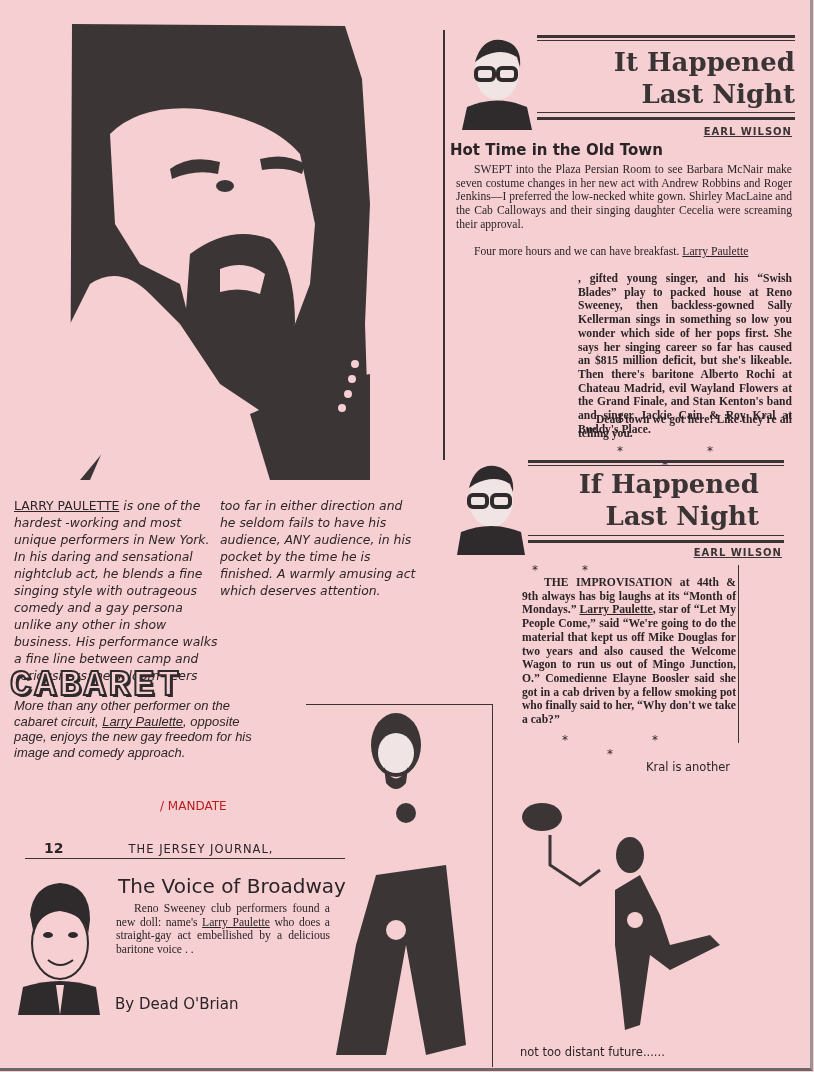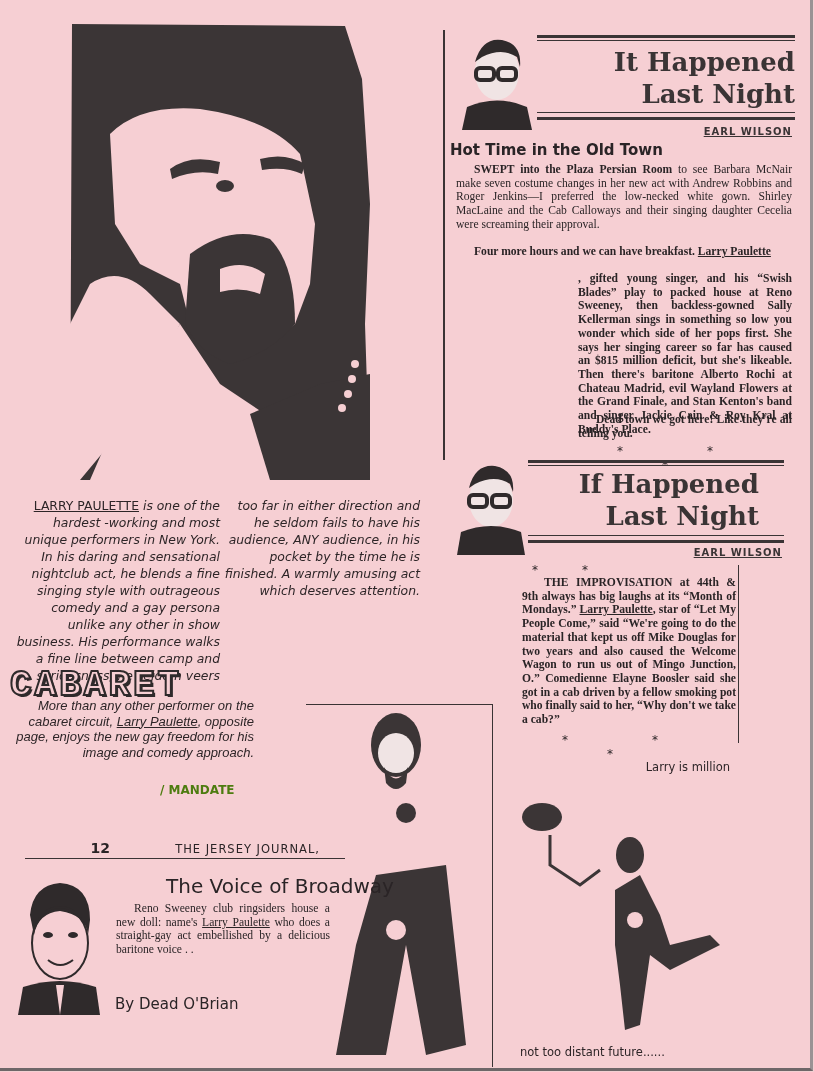--- a/index.html
+++ b/index.html
@@ -1,39 +1,39 @@
 <!DOCTYPE html>
 <html><head>
 <meta charset="utf-8">
 <style>
   html,body{margin:0;padding:0;}
   body{width:814px;height:1072px;background:#f5cfd2;position:relative;overflow:hidden;font-family:"DejaVu Serif",serif;color:#2a2426;}
   .page{position:absolute;left:0;top:0;width:810px;height:1068px;background:#f6cfd3;border-right:3px solid #9a9294;border-bottom:3px solid #6e6668;}
-  .abs{position:absolute;text-align:right;}
+  .abs{position:absolute;}
   
   .portrait{left:70px;top:24px;width:305px;height:456px;overflow:hidden;background:#f6cfd3;}
   .portrait svg{width:100%;height:100%;display:block;}
   .bio{font-family:"DejaVu Sans",sans-serif;font-style:italic;font-size:12.4px;line-height:17px;color:#2d2527;}
   .bio .caps{font-style:normal;text-decoration:underline;}
   .col-rule{border-left:2px solid #3a3334;}
   .ew-head{font-family:"DejaVu Serif",serif;font-weight:bold;font-size:26px;line-height:32px;text-align:right;color:#3a3435;}
   .rule2{border-top:3px solid #3a3435;}
   .rule1{border-top:1px solid #3a3435;}
   .byline{font-family:"DejaVu Sans",sans-serif;font-weight:bold;font-size:10px;letter-spacing:1px;color:#3a3435;text-decoration:underline;}
   .subhead{font-family:"DejaVu Sans",sans-serif;font-weight:bold;font-size:15px;color:#2a2426;}
   .news{font-family:"Liberation Serif",serif;font-size:11.6px;line-height:13.7px;text-align:justify;color:#2a2426;}
-  .news b{font-weight:bold;}
+  .news b{font-weight:normal;}
   .news .ul{text-decoration:underline;}
   .stars{font-family:"DejaVu Sans",sans-serif;font-size:12px;letter-spacing:40px;text-align:center;color:#2a2426;}
   .headshot{background:#2f2a2b;overflow:hidden;}
   .cabaret{font-family:Liberation Mono, monospace;font-weight:bold;font-size:36px;letter-spacing:3px;color:#f6cfd3;-webkit-text-stroke:2px #2f2a2b;text-shadow:2px 2px 0 #2f2a2b;}
   .cab-body{font-family:"Liberation Sans",sans-serif;font-style:italic;font-size:13px;line-height:15.5px;color:#2d2527;}
   .cab-body .ul{text-decoration:underline;}
   .sans{font-family:"DejaVu Sans",sans-serif;}
-  .vob-title{font-family:"DejaVu Sans",sans-serif;font-size:20px;color:#2a2426;margin-left:48px;}
+  .vob-title{font-family:"DejaVu Sans",sans-serif;font-size:20px;color:#2a2426;}
   .vob-body{font-family:"Liberation Serif",serif;font-size:11.6px;line-height:13.6px;color:#2a2426;}
   .vob-body .ul{text-decoration:underline;}
   .future{font-family:"DejaVu Sans",sans-serif;font-size:11.5px;color:#2d2527;}
 </style>
 </head>
 <body>
 
 <div class="page">
 
   <div class="abs portrait">
@@ -104,36 +104,36 @@
   </div>
   <div class="abs rule1" style="left:528px;top:535px;width:256px;"></div>
   <div class="abs rule2" style="left:528px;top:540px;width:256px;"></div>
   <div class="abs byline" style="left:630px;top:547px;width:152px;text-align:right;">EARL WILSON</div>
 
   <div class="abs stars" style="left:520px;top:563px;width:100px;letter-spacing:20px;">* *</div>
   <div class="abs news" style="left:522px;top:576px;width:214px;font-weight:bold;text-indent:22px;"><span>THE IMPROVISATION</span><span> at 44th &amp; 9th always has big laughs at its “Month of Mondays.” </span><span class="ul">Larry Paulette</span><span>, star of “Let My People Come,” said “We're going to do the material that kept us off Mike Douglas for two years and also caused the Welcome Wagon to run us out of Mingo Junction, O.” Comedienne Elayne Boosler said she got in a cab driven by a fellow smoking pot who finally said to her, “Why don't we take a cab?”</span></div>
   <div class="abs stars" style="left:530px;top:733px;width:200px;">* * *</div>
   <div class="abs" style="left:738px;top:565px;height:178px;border-left:1px solid #3a3334;"></div>
 
-  <div class="abs future" style="left:520px;top:760px;width:210px;text-align:right;">Larry  is  million</div>
+  <div class="abs future" style="left:520px;top:760px;width:210px;text-align:right;">Kral  is  another</div>
   <div class="abs future" style="left:520px;top:1045px;">not too distant future......</div>
 
   <div class="abs" style="left:520px;top:795px;width:210px;height:240px;">
     <svg viewBox="0 0 210 240" width="210" height="240">
       <ellipse cx="22" cy="22" rx="20" ry="14" fill="#3b3536"></ellipse>
       <path d="M30 40 L30 70 L60 90 L80 75" stroke="#3b3536" stroke-width="3" fill="none"></path>
       <ellipse cx="110" cy="60" rx="14" ry="18" fill="#3b3536"></ellipse>
       <path d="M95 95 L120 80 L140 120 L150 150 L190 140 L200 150 L150 175 L130 160 L120 230 L105 235 L100 190 L95 150 Z" fill="#3b3536"></path>
       <circle cx="115" cy="125" r="8" fill="#f6cfd3"></circle>
     </svg>
   </div>
 
   <div class="abs cabaret" style="left:10px;top:665px;">CABARET</div>
   <div class="abs cab-body" style="left:14px;top:698px;width:240px;"><span>More than any other performer on the cabaret circuit, </span><span class="ul">Larry Paulette</span><span>, opposite page, enjoys the new gay freedom for his image and comedy approach.</span></div>
-  <div class="abs sans" style="left:160px;top:783px;font-size:12px;color:#4d7c0f;font-weight:bold;">/ MANDATE</div>
+  <div class="abs sans" style="left:160px;top:799px;font-size:12px;color:#b91c1c;">/ MANDATE</div>
 
   <div class="abs" style="left:306px;top:704px;width:186px;height:362px;border-right:1px solid #3a3334;border-top:1px solid #3a3334;">
     <svg viewBox="0 0 186 362" width="186" height="362">
       <ellipse cx="90" cy="40" rx="25" ry="32" fill="#3b3536"></ellipse>
       <ellipse cx="90" cy="48" rx="18" ry="20" fill="#f0e4e4"></ellipse>
       <path d="M78 62 Q90 85 102 62 L100 78 Q90 90 80 78 Z" fill="#3b3536"></path>
       <circle cx="100" cy="108" r="10" fill="#3b3536"></circle>
       <path d="M70 170 L140 160 L160 340 L120 350 L100 240 L80 350 L30 350 L50 240 Z" fill="#3b3536"></path>
       <circle cx="90" cy="225" r="10" fill="#f6cfd3"></circle>
     </svg>
@@ -149,16 +149,16 @@
       <path d="M12 40 Q15 10 42 8 Q72 10 72 45 L70 60 Q68 40 42 36 Q20 38 16 60 Z" fill="#2f2a2b"></path>
       <ellipse cx="42" cy="68" rx="28" ry="36" fill="none" stroke="#2f2a2b" stroke-width="2"></ellipse>
       <ellipse cx="30" cy="60" rx="5" ry="3" fill="#2f2a2b"></ellipse>
       <ellipse cx="55" cy="60" rx="5" ry="3" fill="#2f2a2b"></ellipse>
       <path d="M30 85 Q42 95 55 85" stroke="#2f2a2b" stroke-width="2" fill="none"></path>
       <path d="M0 140 L5 112 Q42 100 78 112 L82 140 Z" fill="#2f2a2b"></path>
       <path d="M38 110 L42 140 L46 110 Z" fill="#f6cfd3"></path>
     </svg>
   </div>
   <div class="abs vob-title" style="left:118px;top:874px;">The Voice of Broadway</div>
-  <div class="abs vob-body" style="left:116px;top:902px;width:214px;text-align:justify;text-indent:18px;"><span>Reno Sweeney club ringsiders house a new doll: name's </span><span class="ul">Larry Paulette</span><span> who does a straight-gay act embellished by a delicious baritone voice . .</span></div>
+  <div class="abs vob-body" style="left:116px;top:902px;width:214px;text-align:justify;text-indent:18px;"><span>Reno Sweeney club performers found a new doll: name's </span><span class="ul">Larry Paulette</span><span> who does a straight-gay act embellished by a delicious baritone voice . .</span></div>
   <div class="abs sans" style="left:115px;top:995px;font-size:15px;">By Dead O'Brian</div>
 
 </div>
 
 </body></html>

